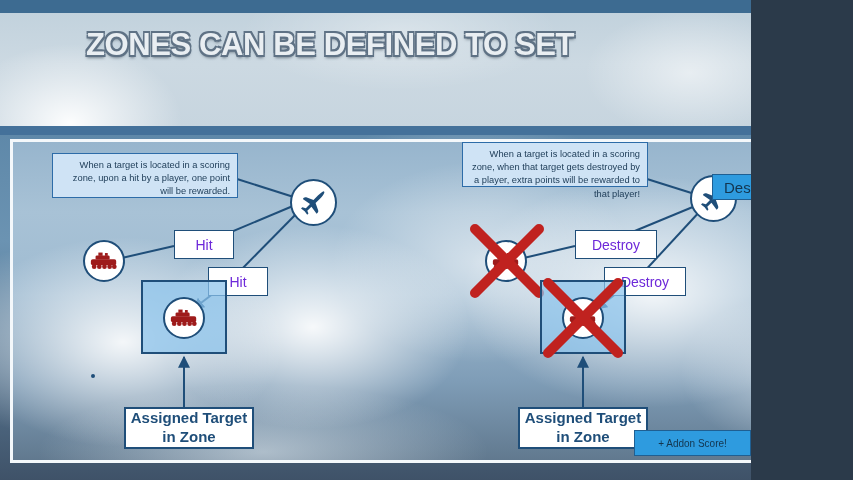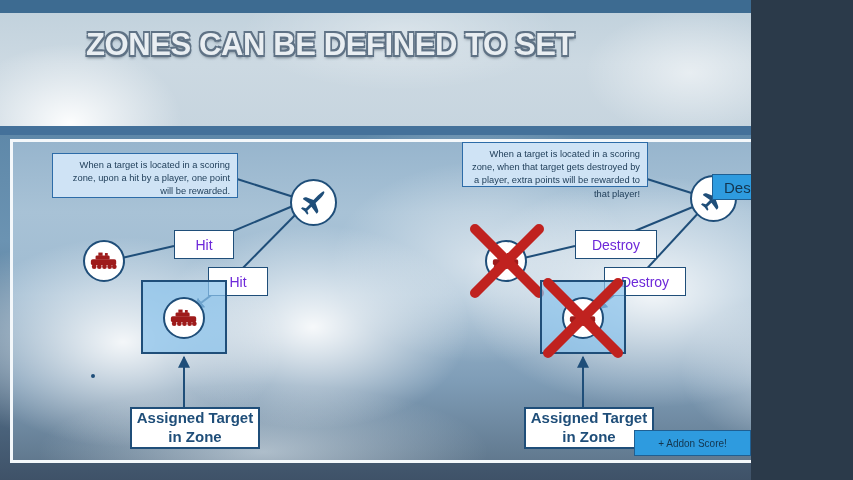--- a/index.html
+++ b/index.html
@@ -71,21 +71,20 @@
   .bluebadge{
     position:absolute;background:#2e9bdf;border:1.8px solid #1f5f92;
     color:#13354f;font-size:15px;display:flex;align-items:center;
     justify-content:center;box-sizing:border-box;
   }
   .bigwbox{
     position:absolute;background:#ffffff;border:2.2px solid #1f4e79;
     color:#1f4e79;font-size:15px;font-weight:bold;line-height:1.25;
     display:flex;align-items:center;justify-content:center;text-align:center;
     box-sizing:border-box;
-    margin-left:6px;
   }
 
   
   .zone{
     position:absolute;background:rgba(140,195,235,.72);
     border:2px solid #1f4e79;box-sizing:border-box;
   }
 
   
   .circ{

